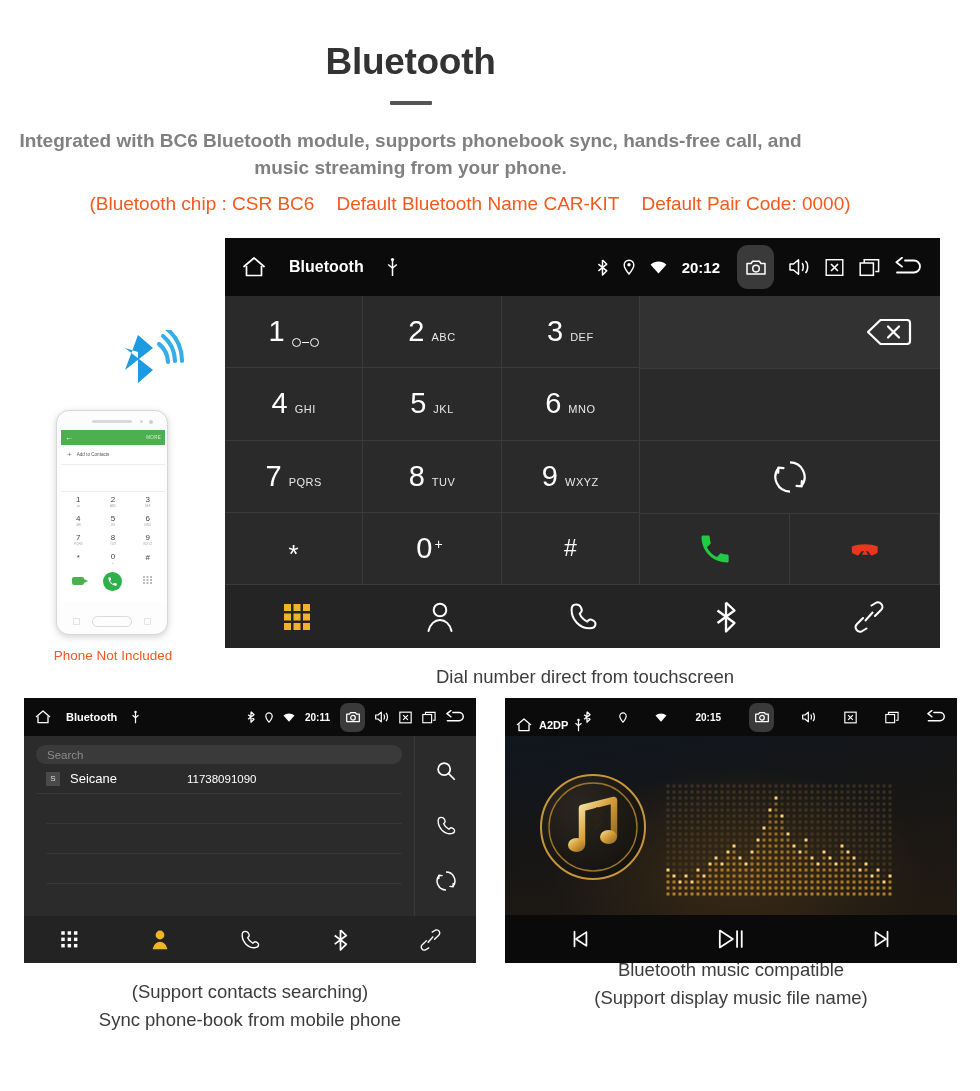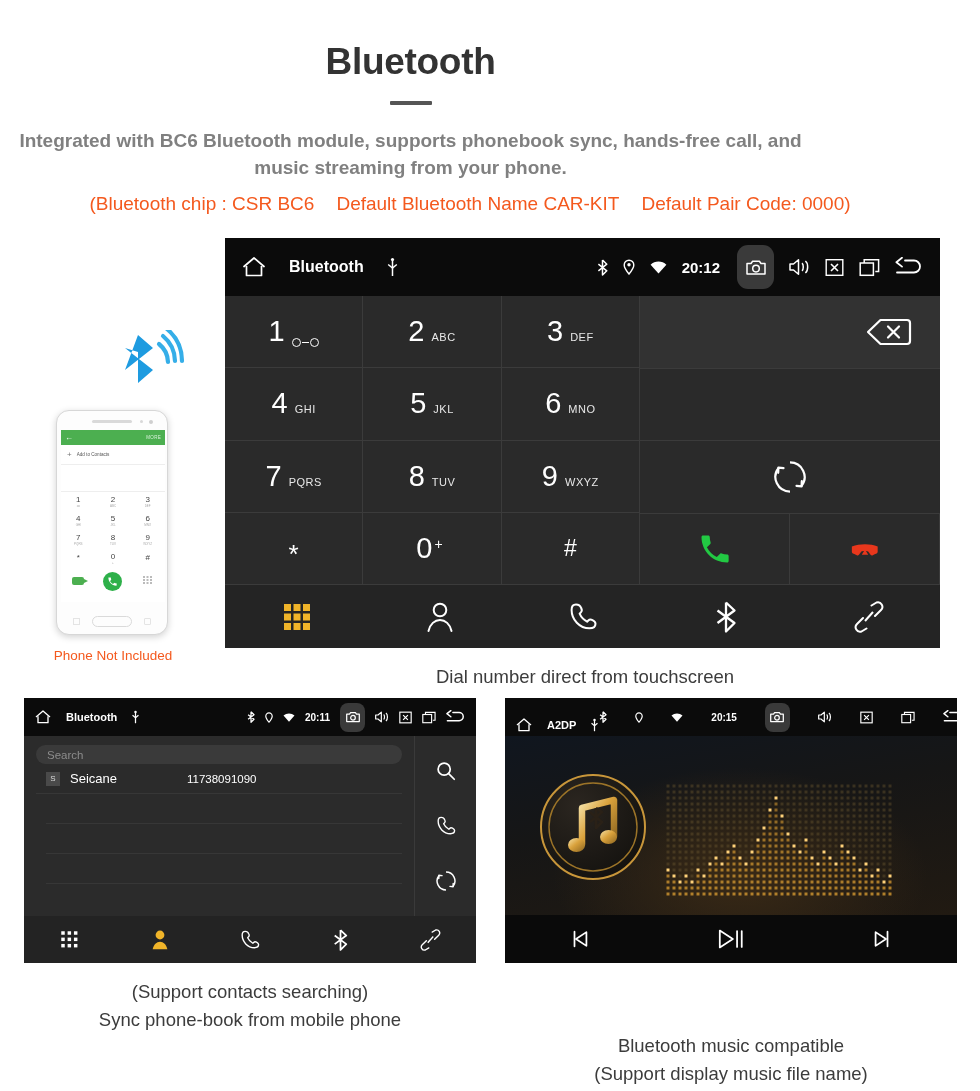--- a/index.html
+++ b/index.html
@@ -192,21 +192,21 @@
   .pb-num { color:#fff; font-size:11.5px; margin-left:60px; }
   .pb-empty { height:30px; border-bottom:1px solid #373737; margin-left:10px; }
   .pb-side { width:62px; border-left:1px solid #3a3a3a; display:flex;
              flex-direction:column; justify-content:space-around; align-items:center;
              padding: 8px 0; }
   .pb-tabbar { height:47px; background:#232323; display:flex; align-items:center; }
 
   
   #a2dp-screen { position:absolute; left:505px; top:698px; width:452px; height:265px; }
   #a2dp-screen .statusbar { height: 38px; padding: 0 10px; }
-  #a2dp-screen .sb-left { gap: 14px; margin-top: 16px; }
+  #a2dp-screen .sb-left { gap: 6px; margin-top: 16px; }
   #a2dp-screen .sb-title { font-size: 11px; }
   #a2dp-screen .sb-right { gap: 28px; }
   #a2dp-screen .sb-time { font-size: 10px; }
   #a2dp-screen .sb-cam-wrap { width: 25px; height: 29px; border-radius:8px; }
   .a2-body {
     height: 179px; position: relative;
     background:
       radial-gradient(ellipse 260px 150px at 52% 78%, #3a2a16 0%, rgba(58,42,22,0) 72%),
       linear-gradient(170deg, #10161f 0%, #161616 42%, #211a12 100%);
     overflow: hidden;
@@ -1586,18 +1586,18 @@
       </div>
       <div class="a2-btn">
         <svg width="22" height="22" viewBox="0 0 24 24" fill="none" stroke="#fff" stroke-width="1.9">
           <path d="M18 4 V20" stroke-linecap="round"></path>
             <path d="M5 4.5 L16.4 12 L5 19.5 Z" stroke-linejoin="round"></path>
         </svg>
       </div>
     </div>
   </div>
 
-  <div class="cap" style="left:505px; top:1032px; width:452px;">
+  <div class="cap" style="left:505px; top:956px; width:452px;">
     <div>Bluetooth music compatible</div>
     <div>(Support display music file name)</div>
   </div>
 
 </div>
 
 </body></html>

